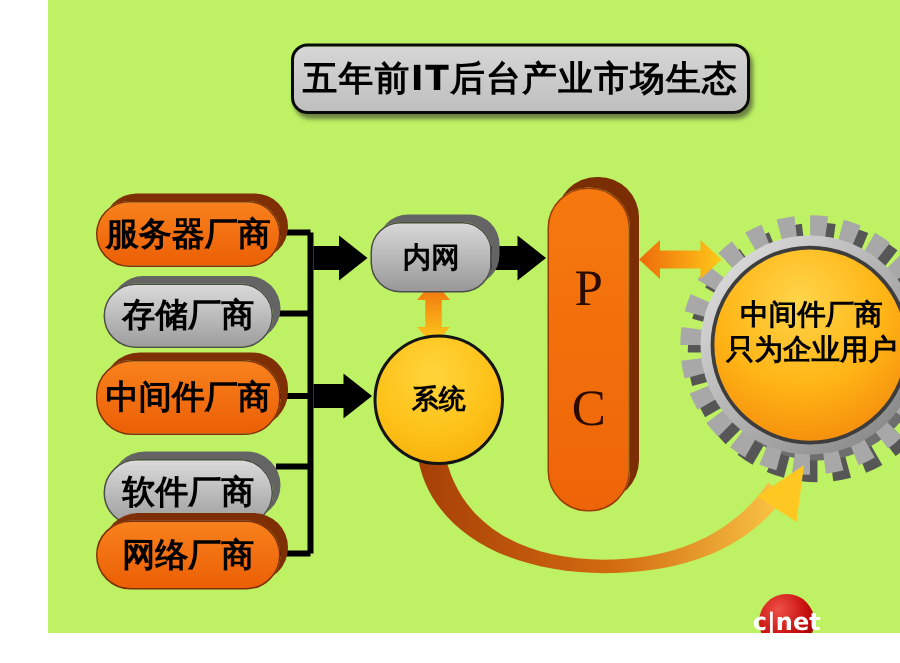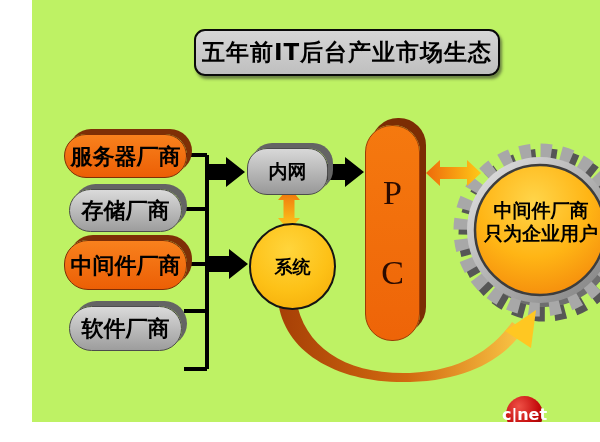--- a/index.html
+++ b/index.html
@@ -149,20 +149,23 @@
   </div>
   <div class="pill gray v2">
     <span>存储厂商</span>
   </div>
   <div class="pill orange v3">
     <span>中间件厂商</span>
   </div>
   <div class="pill gray v4">
     <span>软件厂商</span>
   </div>
+  <div class="pill orange v5">
+    <span>网络厂商</span>
+  </div>
 
   <div class="intranet">
     <span>内网</span>
   </div>
 
   <div class="integrator">
     <span>系统</span>
   </div>
 
   <div class="pc">

